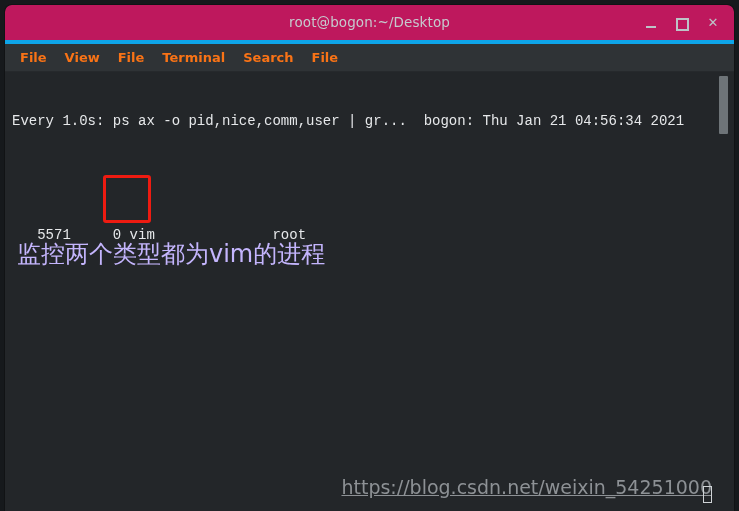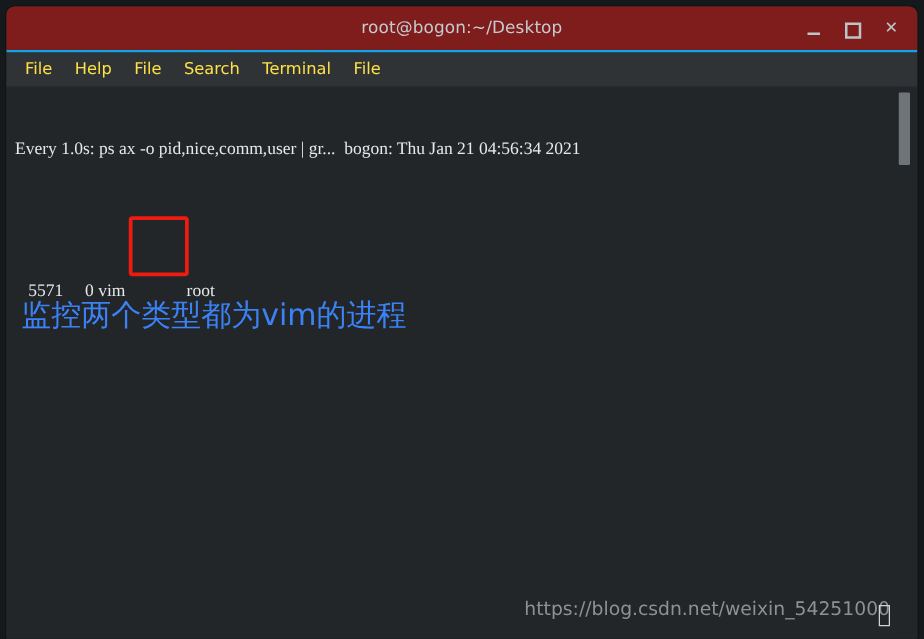--- a/index.html
+++ b/index.html
@@ -25,23 +25,23 @@
     background: #232629;
     border-radius: 7px 7px 0 0;
     box-shadow: 0 0 0 1px #111315;
     overflow: hidden;
   }
 
   
   #title-bar {
     position: relative;
     height: 35px;
-    background: #7f1d1d;
+    background: #be185d;
     border-radius: 6px 6px 0 0;
-    border-bottom: 2px solid #0ea5e9;
+    border-bottom: 4px solid #0ea5e9;
   }
   #window-title {
     position: absolute;
     left: 0; right: 0; top: 0;
     line-height: 35px;
     text-align: center;
     color: #c6cace;
     font-size: 13.5px;
     font-family: "DejaVu Sans", sans-serif;
     letter-spacing: .1px;
@@ -79,41 +79,42 @@
   
   #menu-bar {
     height: 27px;
     background: #2f3336;
     border-bottom: 1px solid #26292c;
     padding-left: 6px;
     display: flex;
     align-items: center;
   }
   .menu-item {
-    color: #fde047;
+    color: #f97316;
     font-size: 13px;
     padding: 0 9px;
     line-height: 27px;
     font-family: "DejaVu Sans", sans-serif;
     cursor: default;
+    font-weight: bold;
   }
 
   
   #terminal-body {
     position: relative;
     height: 443px;
     background: #232629;
     overflow: hidden;
   }
   #term-text {
     position: absolute;
     left: 7px;
     top: 2px;
     right: 18px;
-    font-family: Liberation Serif, serif;
+    font-family: Liberation Mono, monospace;
     font-size: 14px;
     line-height: 19px;
     color: #e6e8ea;
     white-space: pre;
     letter-spacing: 0px;
   }
   .blank-line { height: 19px; }
 
   
   #highlight-box {
@@ -124,36 +125,37 @@
     height: 48px;
     border: 3px solid #ee1b11;
     border-radius: 3px;
     box-sizing: border-box;
     pointer-events: none;
   }
   #annotation-text {
     position: absolute;
     left: 12px;
     top: 167px;
-    color: #3b82f6;
+    color: #c4b5fd;
     font-family: "DejaVu Sans", sans-serif;
     font-size: 24px;
     line-height: 30px;
     white-space: pre;
   }
 
   
   #watermark {
     position: absolute;
     right: 22px;
     bottom: 17px;
     color: #8d9195;
     font-family: "DejaVu Sans", sans-serif;
-    font-size: 15px;
+    font-size: 19px;
     white-space: pre;
+    text-decoration: underline;
   }
   #cursor-block {
     position: absolute;
     right: 22px;
     bottom: 12px;
     width: 9px;
     height: 17px;
     border: 1.5px solid #cfd3d6;
     box-sizing: border-box;
   }
@@ -191,24 +193,24 @@
     <div class="win-btn" id="btn-maximize">
       <span class="glyph-max"></span>
     </div>
     <div class="win-btn" id="btn-close">
       <span>✕</span>
     </div>
   </div>
 
   <div id="menu-bar">
     <div class="menu-item">File</div>
-    <div class="menu-item">Help</div>
+    <div class="menu-item">View</div>
     <div class="menu-item">File</div>
+    <div class="menu-item">Terminal</div>
     <div class="menu-item">Search</div>
-    <div class="menu-item">Terminal</div>
     <div class="menu-item">File</div>
   </div>
 
   <div id="terminal-body">
 
     <div id="term-text">
       <div>Every 1.0s: ps ax -o pid,nice,comm,user | gr...  bogon: Thu Jan 21 04:56:34 2021</div>
       <div class="blank-line">&nbsp;</div>
       <div>   5571     0 vim              root</div>
     </div>

